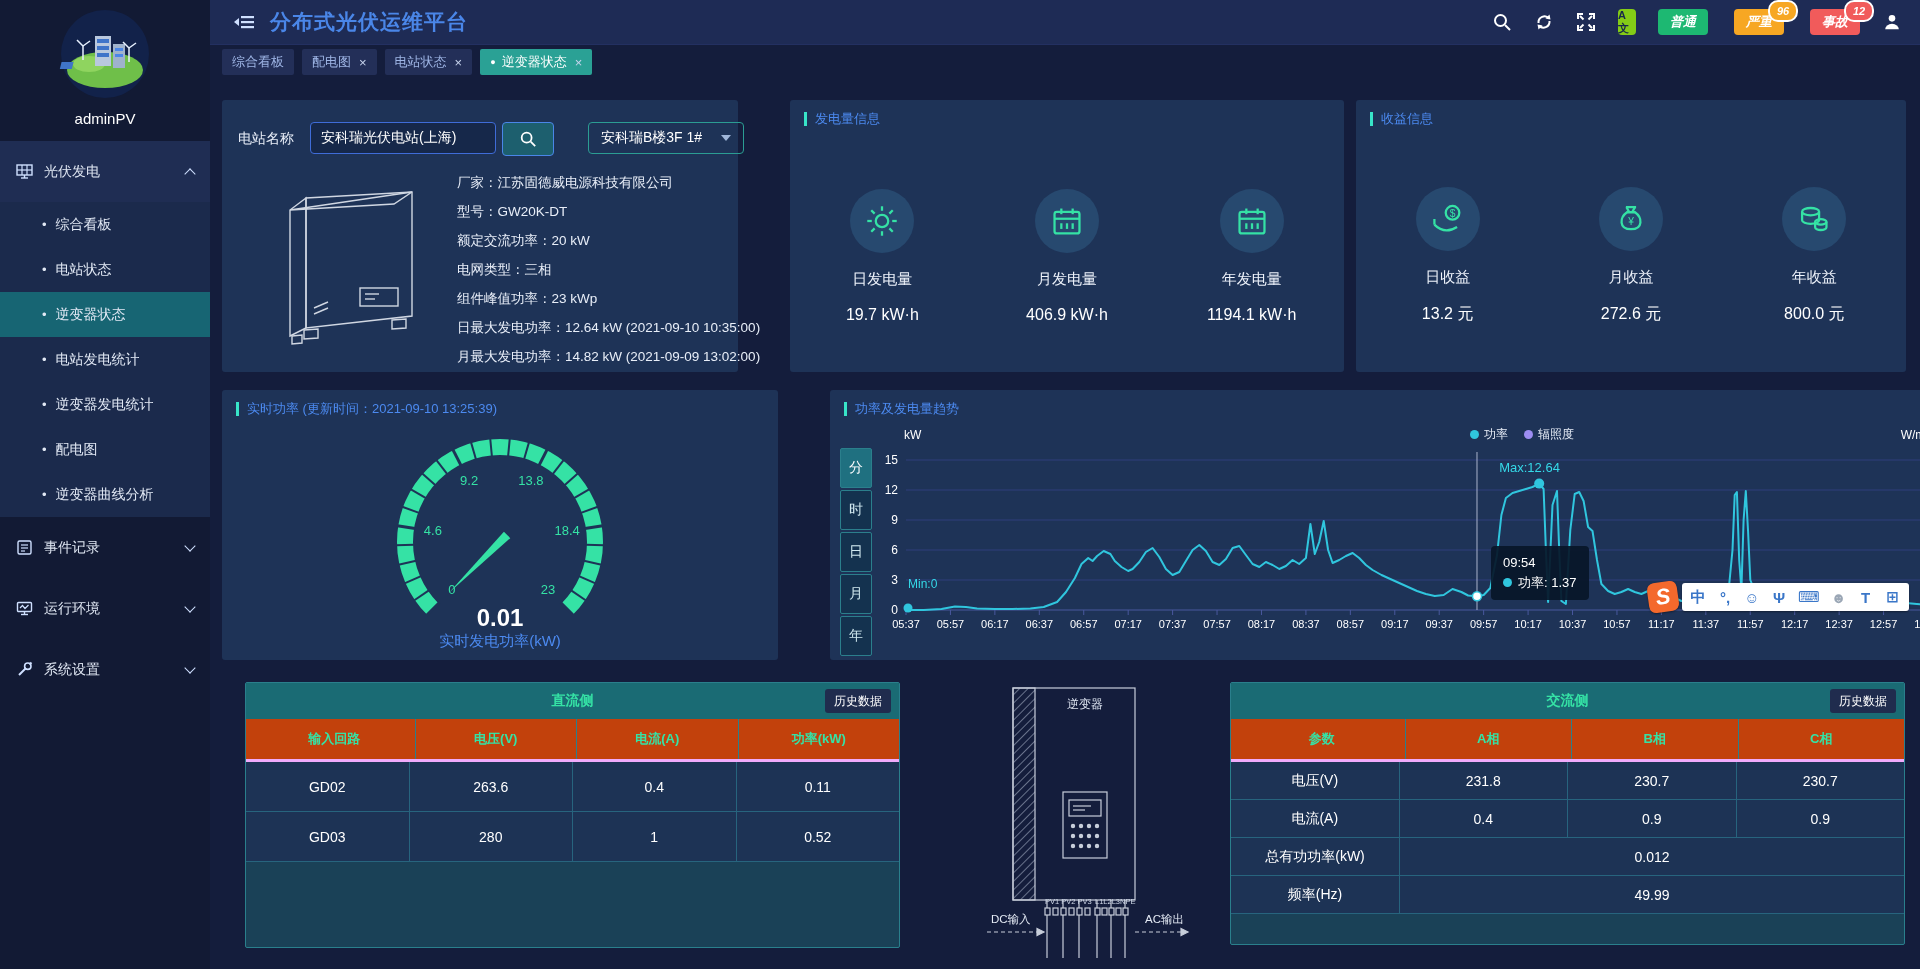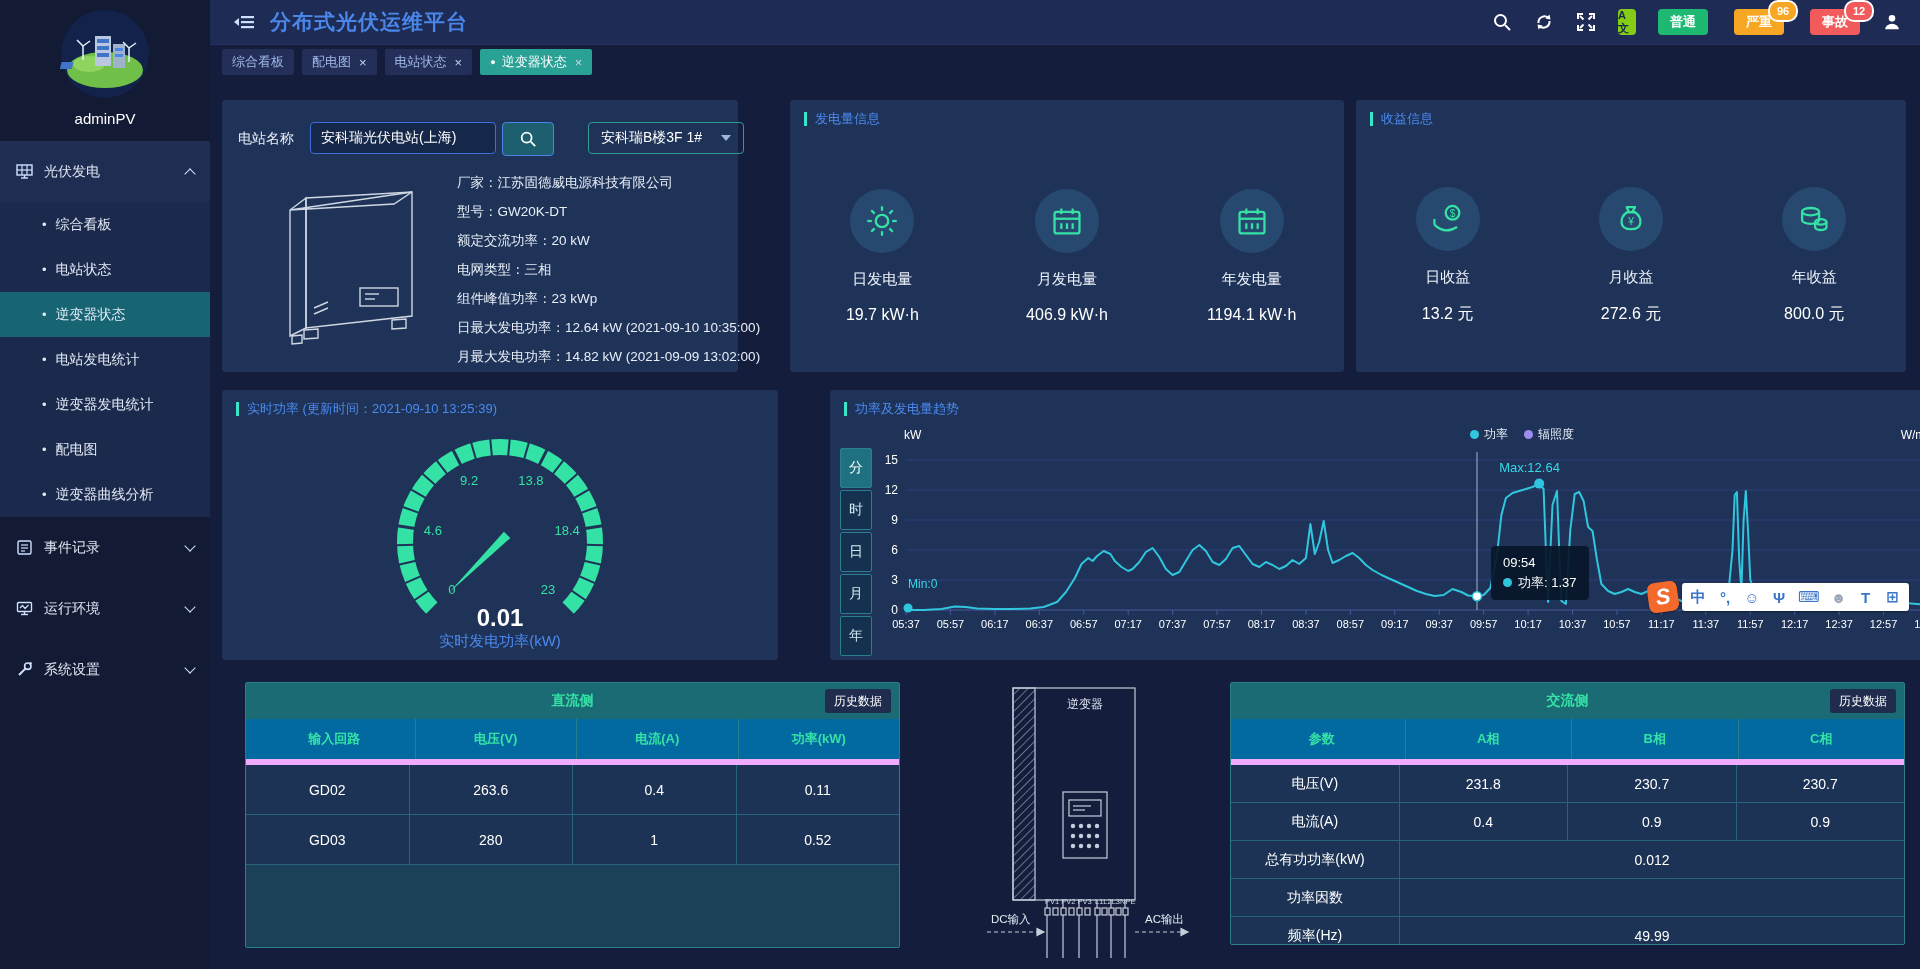--- a/index.html
+++ b/index.html
@@ -88,21 +88,21 @@
   .ime-tray{height:28px;background:#fff;border-radius:3px;margin-left:4px;display:flex;align-items:center;
     padding:0 8px;gap:11px;box-shadow:0 1px 2px rgba(0,0,0,.4);}
   .ime-ic{color:#3a76c8;font-size:15px;font-weight:bold;cursor:pointer;min-width:16px;text-align:center;}
   .ime-ic.gray{color:#9aa6b5;}
   
   .tbl{position:absolute;border:1px solid #2a7f8c;background:#1a4157;border-radius:2px;overflow:hidden;box-sizing:border-box;}
   .tbl-title{height:36px;background:#1a6b74;display:flex;align-items:center;justify-content:center;
     position:relative;color:#35e2a5;font-weight:bold;font-size:14px;}
   .hist-btn{position:absolute;right:8px;top:6px;height:24px;padding:0 9px;background:#202c4e;color:#fff;
     border:none;border-radius:3px;font-size:12px;cursor:pointer;font-family:inherit;}
-  .tbl-head{display:flex;background:#0369a1;height:40px;border-bottom:6px solid #f0abfc;padding-left:8px;}
+  .tbl-head{display:flex;background:#c2410c;height:40px;border-bottom:3px solid #f0abfc;padding-left:8px;}
   .tbl-head .c{flex:1;display:flex;align-items:center;justify-content:center;color:#35e2a5;font-size:13px;
     font-weight:bold;border-right:1px solid #2a7f8c;}
   .tbl-head .c:last-child{border-right:none;}
   .trow{display:flex;background:#1d3355;border-bottom:1px solid #27647e;}
   .trow .c{flex:1;display:flex;align-items:center;justify-content:center;color:#fff;font-size:14px;
     border-right:1px solid #27647e;}
   .trow .c:last-child{border-right:none;}
   .trow .c.span3{flex:3;}
   #dc-rows .trow{height:49px;}
   #ac-rows .trow{height:37px;}
@@ -241,21 +241,21 @@
             <path d="M13 2 L18 2 L18 7"></path>
             <path d="M18 13 L18 18 L13 18"></path>
             <path d="M2 13 L2 18 L7 18"></path>
             <line x1="4" y1="4" x2="7.5" y2="7.5"></line>
             <line x1="16" y1="4" x2="12.5" y2="7.5"></line>
             <line x1="16" y1="16" x2="12.5" y2="12.5"></line>
             <line x1="4" y1="16" x2="7.5" y2="12.5"></line>
           </svg>
       </div>
       <div class="trans-box">A文</div>
-      <div id="badges" style="display:flex;gap:26px;align-items:flex-start;">
+      <div id="badges" style="display:flex;gap:26px;align-items:flex-start;font-style:italic;">
           <div class="badge" style="background: rgb(29, 184, 114);">普通</div>
           <div class="badge" style="background: rgb(247, 167, 35);">严重<span class="cnt" style="background: rgb(247, 167, 35);">96</span></div>
           <div class="badge" style="background: rgb(241, 91, 91);">事故<span class="cnt" style="background: rgb(241, 91, 91);">12</span></div>
         </div>
       <div class="hicon">
         <svg width="22" height="22" viewBox="0 0 22 22">
             <circle cx="11" cy="7" r="3.6" fill="#fff"></circle>
             <path d="M3.5 19 a7.5 6 0 0 1 15 0 z" fill="#fff"></path>
           </svg>
       </div>
@@ -678,23 +678,19 @@
           <div class="c">电流(A)</div>
           <div class="c">0.4</div>
           <div class="c">0.9</div>
           <div class="c">0.9</div>
         </div>
         <div class="trow">
           <div class="c">总有功功率(kW)</div>
           <div class="c span3">0.012</div>
         </div>
         <div class="trow">
-          <div class="c">功率因数</div>
-          <div class="c span3"></div>
-        </div>
-        <div class="trow">
           <div class="c">频率(Hz)</div>
           <div class="c span3">49.99</div>
         </div>
       </div>
   </div>
 
 </div>
 
 </body></html>

